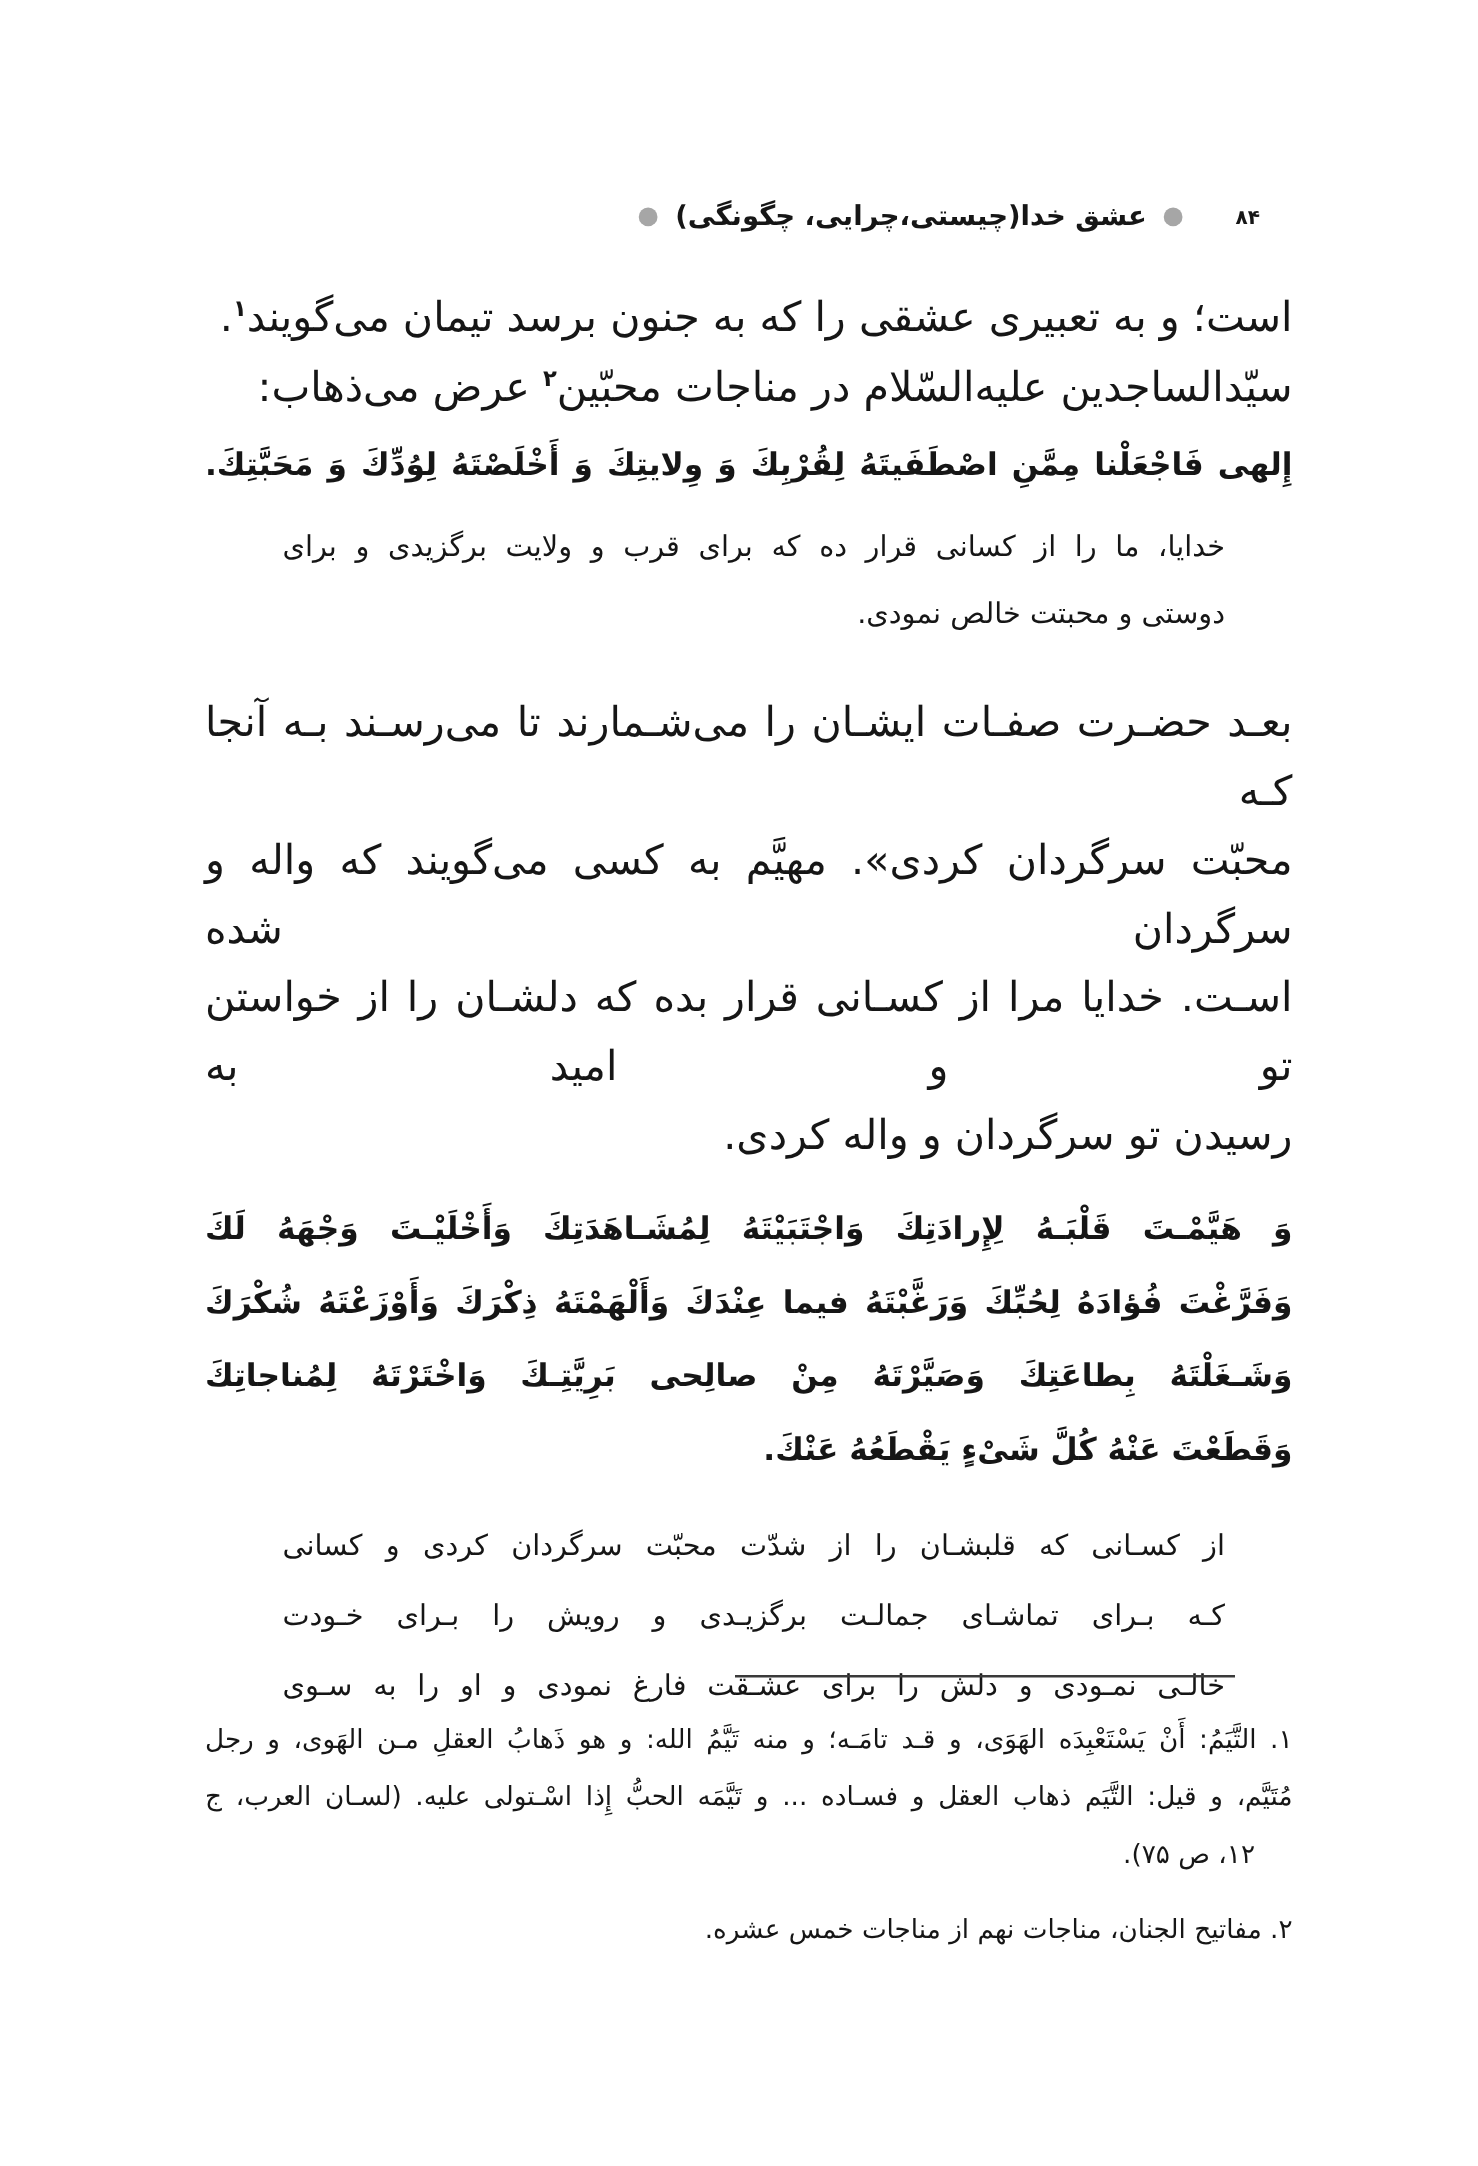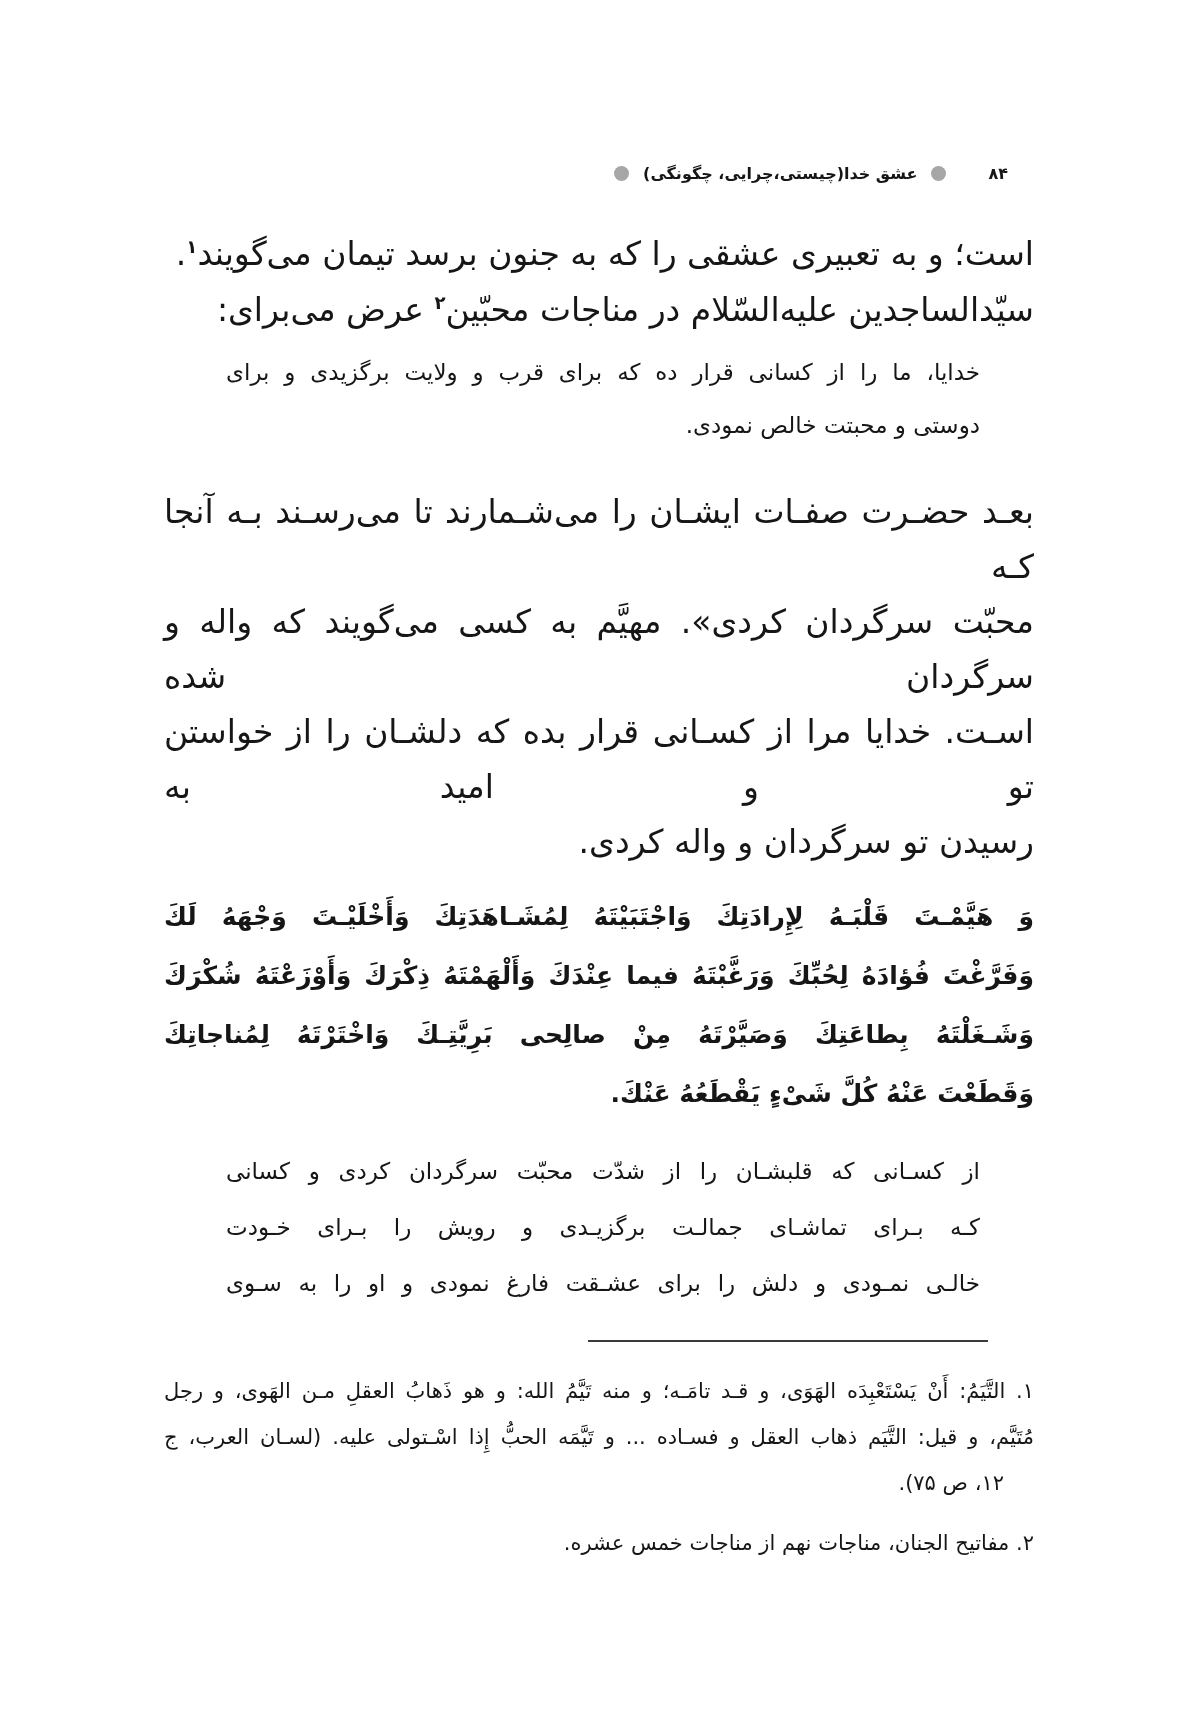--- a/index.html
+++ b/index.html
@@ -35,21 +35,21 @@
     letter-spacing: 0;
   }
   .bullet {
     width: 15px; height: 15px;
     border-radius: 50%;
     background: #a6a6a6;
     display: inline-block;
     flex: 0 0 auto;
   }
   .hdr-title {
-    font-size: 16px; font-weight: bold;
+    font-size: 22px; font-weight: bold;
     margin: 0 14px;
     white-space: nowrap;
   }
   
   .body-text { margin-top: 30px; }
   .line {
     font-size: 33px;
     line-height: 56px;
     text-align: right;
     white-space: normal;
@@ -118,22 +118,23 @@
       <span class="page-num">۸۴</span>
       <span class="bullet"></span>
       <span class="hdr-title">عشق خدا(چیستی،چرایی، چگونگی)</span>
       <span class="bullet"></span>
     </div>
 
     <div class="body-text">
 
       <div class="line"><span>است؛ و به تعبیری عشقی را که به جنون برسد تیمان می‌گویند</span><sup class="fnref">۱</sup><span>.</span></div>
 
-      <div class="line"><span>سیّدالساجدین علیه‌السّلام در مناجات محبّین</span><sup class="fnref">۲</sup><span> عرض می‌برای:</span></div>
+      <div class="line"><span>سیّدالساجدین علیه‌السّلام در مناجات محبّین</span><sup class="fnref">۲</sup><span> عرض می‌ذهاب:</span></div>
 
+      <div class="line stretch arabic quote-ar1">إِلهی فَاجْعَلْنا مِمَّنِ اصْطَفَیتَهُ لِقُرْبِكَ وَ وِلایتِكَ وَ أَخْلَصْتَهُ لِوُدِّكَ وَ مَحَبَّتِكَ.</div>
 
       <div class="trans">
         <div class="line stretch">خدایا، ما را از کسانی قرار ده که برای قرب و ولایت برگزیدی و برای</div>
         <div class="line">دوستی و محبتت خالص نمودی.</div>
       </div>
 
       <div class="para3">
         <div class="line stretch">بعـد حضـرت صفـات ایشـان را می‌شـمارند تا می‌رسـند بـه آنجا کـه</div>
         <div class="line stretch">محبّت سرگردان کردی». مهیَّم به کسی می‌گویند که واله و سرگردان شده</div>
         <div class="line stretch">اسـت. خدایا مرا از کسـانی قرار بده که دلشـان را از خواستن تو و امید به</div>

